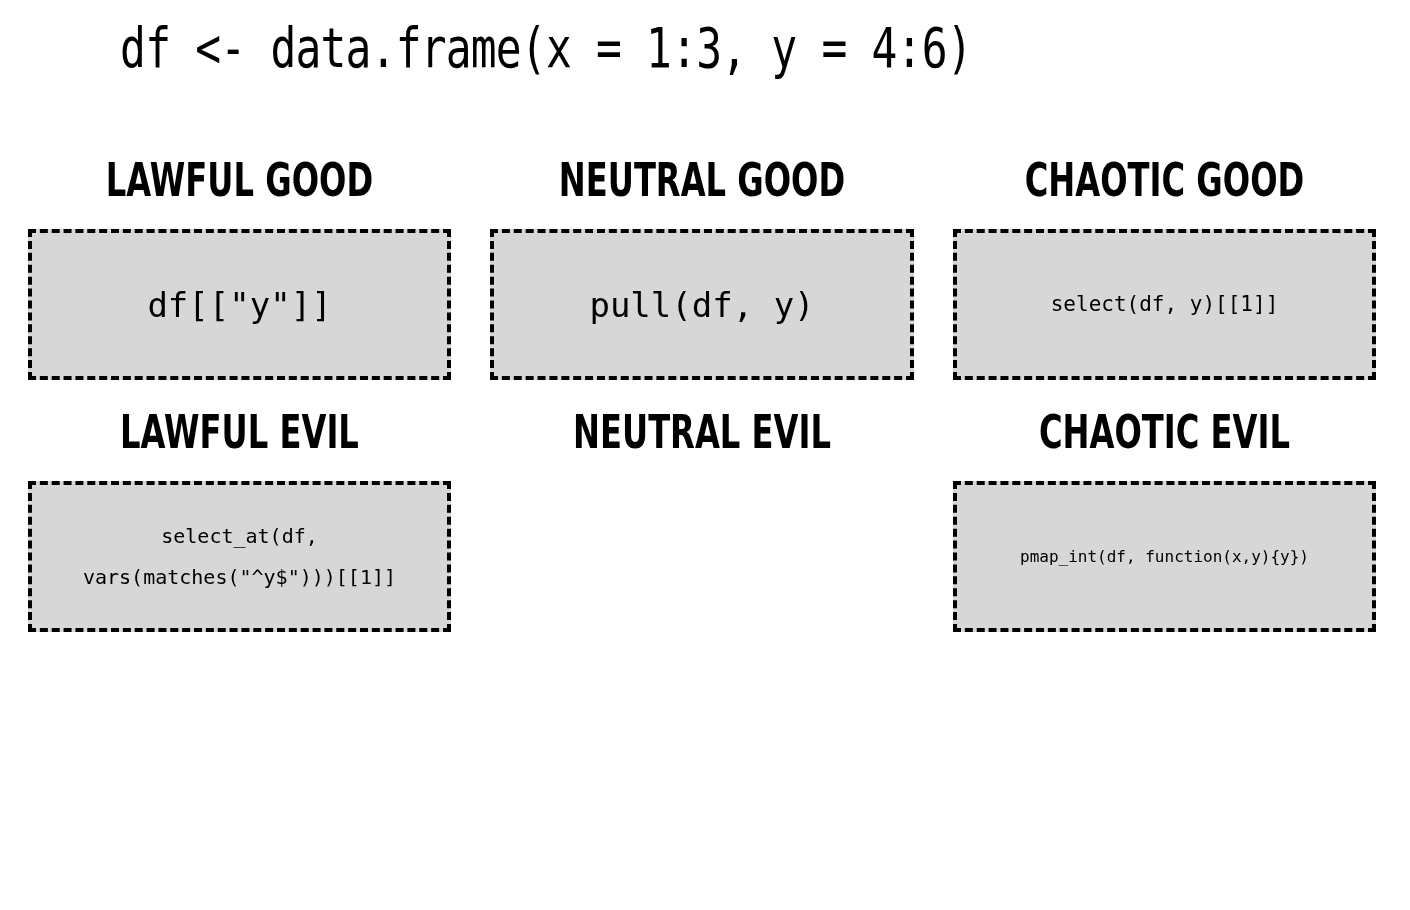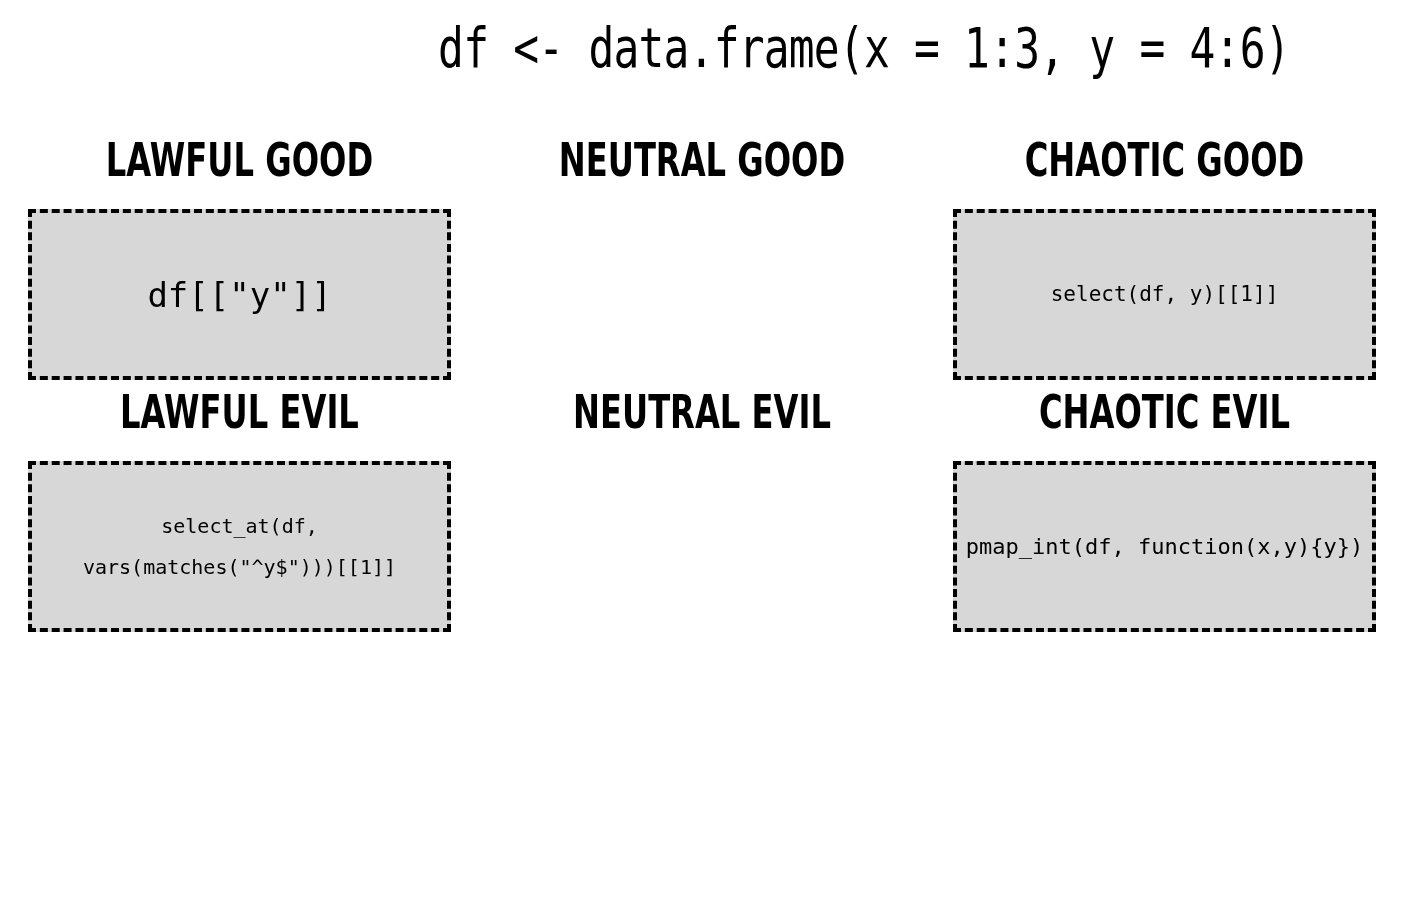--- a/index.html
+++ b/index.html
@@ -22,21 +22,21 @@
     background: #ffffff;
     box-sizing: border-box;
   }
 
   
   .title-bar {
     position: absolute;
     left: 0;
     top: 16px;
     width: 1410px;
-    text-align: right;
+    text-align: left;
   }
   .title-code {
     display: inline-block;
     font-family: "DejaVu Sans Mono", "Liberation Mono", monospace;
     font-size: 55px;
     line-height: 64px;
     font-weight: 400;
     color: #000000;
     letter-spacing: -1px;
     transform: scaleX(0.78);
@@ -57,20 +57,21 @@
     column-gap: 39px;
     row-gap: 0px;
   }
 
   .cell {
     position: relative;
     display: flex;
     flex-direction: column;
     align-items: stretch;
     justify-content: flex-start;
+    margin-top: 20px;
   }
 
   .cell-heading {
     height: 64px;
     line-height: 64px;
     text-align: center;
     font-family: "DejaVu Sans", "Liberation Sans", sans-serif;
     font-weight: 700;
     font-size: 46px;
     color: #000000;
@@ -97,21 +98,21 @@
     font-family: "DejaVu Sans Mono", "Liberation Mono", monospace;
     font-size: 34px;
     line-height: 40px;
     color: #000000;
     text-align: center;
     white-space: pre-line;
     word-break: normal;
   }
   .cell-code.sz-sm  { font-size: 21px; line-height: 33px; }
   .cell-code.sz-xs  { font-size: 20px; line-height: 41px; }
-  .cell-code.sz-xxs { font-size: 22px; line-height: 28px; text-align: right; }
+  .cell-code.sz-xxs { font-size: 16px; line-height: 28px; text-align: right; }
 </style>
 </head>
 <body>
 
 <div class="meme">
 
   <div class="title-bar">
     <span class="title-code">df &lt;- data.frame(x = 1:3, y = 4:6)</span>
   </div>
 
@@ -119,20 +120,23 @@
 
     <div class="cell">
       <div class="cell-heading">LAWFUL GOOD</div>
       <div class="cell-box">
         <div class="cell-code">df[["y"]]</div>
       </div>
     </div>
 
     <div class="cell">
       <div class="cell-heading">NEUTRAL GOOD</div>
+      <div class="cell-box">
+        <div class="cell-code">pull(df, y)</div>
+      </div>
     </div>
 
     <div class="cell">
       <div class="cell-heading">CHAOTIC GOOD</div>
       <div class="cell-box">
         <div class="cell-code sz-sm">select(df, y)[[1]]</div>
       </div>
     </div>
 
 

